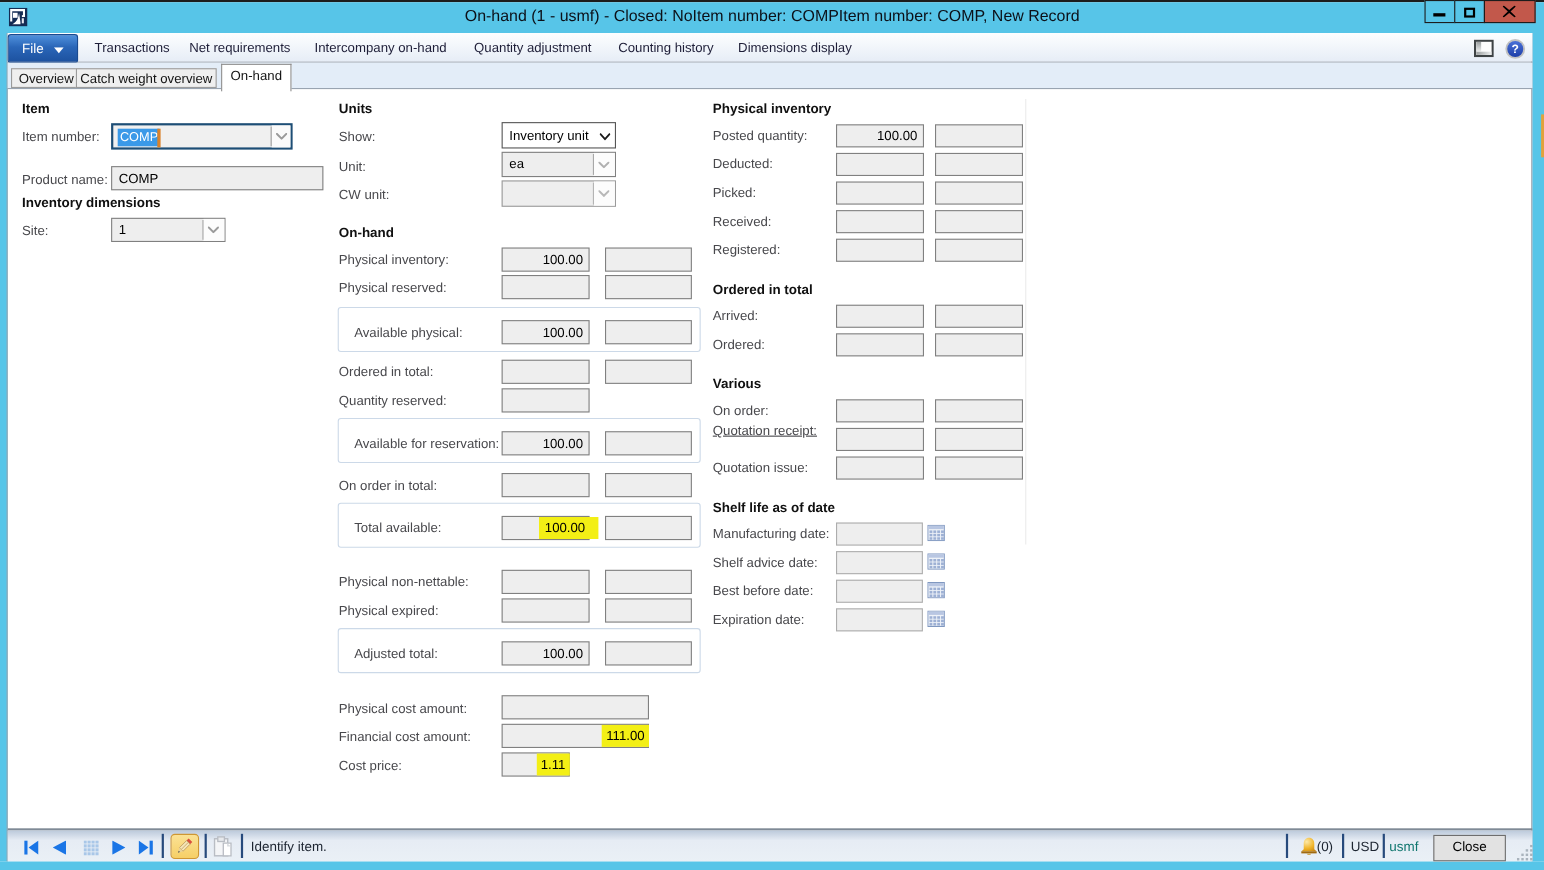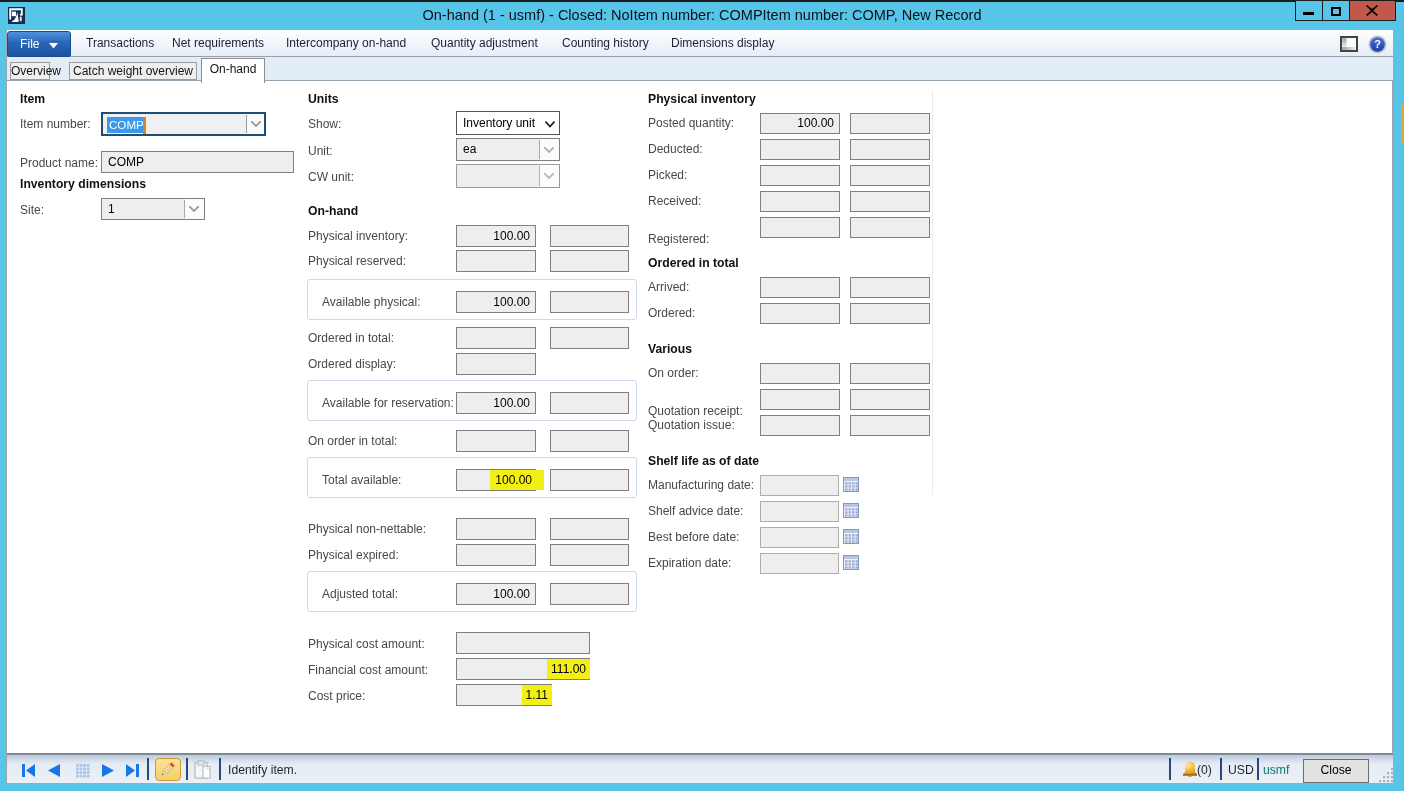--- a/index.html
+++ b/index.html
@@ -78,21 +78,21 @@
 <text x="9.5" y="13.4" font-size="11" font-weight="bold" fill="#fff" text-anchor="middle" font-family="Liberation Sans">?</text>
 <defs>
       <linearGradient id="hg" x1="0" y1="0" x2="0" y2="1">
         <stop offset="0" stop-color="#4a71d8"></stop>
         <stop offset="1" stop-color="#1e3fa8"></stop>
       </linearGradient>
     </defs>
   </svg>
 <div class="abs" style="left:7px;top:57px;width:1386px;height:23px;background:#e3edf8"></div>
 <div class="abs" style="left:7px;top:80px;width:1386px;height:1px;background:#99a4b1"></div>
-<div class="tab" style="left:10px;top:62px;width:40px;height:18px;line-height:16px">Overview</div>
+<div class="tab" style="left:10px;top:62px;width:64px;height:18px;line-height:16px">Overview</div>
 <div class="tab" style="left:69px;top:62px;width:128px;height:18px;line-height:16px">Catch weight overview</div>
 <div class="tab" style="left:201px;top:58px;width:64px;height:25px;line-height:21px;background:#fff;border-bottom:none;border-color:#8e8e8e">On-hand</div>
 <div class="abs" style="left:932px;top:90px;width:1px;height:405px;background:#ebebeb"></div>
 <div class="hdr" style="left:20px;top:92px">Item</div>
 <div class="lbl" style="left:20px;top:117px;">Item number:</div>
 <div class="abs" style="left:101px;top:112px;width:165px;height:24px;border:2px solid #1d4e76;background:#f0f0f0">
 <span class="abs" style="left:4px;top:3px;background:#3a99e8;color:#fff;font-size:11.6px;padding:1px 1px 2px 2px">COMP</span>
 <div class="abs" style="left:40px;top:3px;width:3px;height:17px;background:#d9822b"></div>
 <div class="abs" style="left:144px;top:0;width:17px;height:20px;background:#fafafa"></div>
 <div class="abs" style="left:143px;top:1px;width:1px;height:18px;background:#999"></div>
@@ -143,21 +143,21 @@
 <div class="fld" style="left:550px;top:225px;width:79px;height:22px;border-color:#808080;background:#eeeeee;line-height:20px"></div>
 <div class="lbl" style="left:308px;top:254px;">Physical reserved:</div>
 <div class="fld" style="left:456px;top:250px;width:80px;height:22px;border-color:#808080;background:#eeeeee;line-height:20px"></div>
 <div class="fld" style="left:550px;top:250px;width:79px;height:22px;border-color:#808080;background:#eeeeee;line-height:20px"></div>
 <div class="lbl" style="left:322px;top:295px;">Available physical:</div>
 <div class="fld" style="left:456px;top:291px;width:80px;height:22px;border-color:#808080;background:#eeeeee;line-height:20px">100.00</div>
 <div class="fld" style="left:550px;top:291px;width:79px;height:22px;border-color:#808080;background:#eeeeee;line-height:20px"></div>
 <div class="lbl" style="left:308px;top:331px;">Ordered in total:</div>
 <div class="fld" style="left:456px;top:327px;width:80px;height:22px;border-color:#808080;background:#eeeeee;line-height:20px"></div>
 <div class="fld" style="left:550px;top:327px;width:79px;height:22px;border-color:#808080;background:#eeeeee;line-height:20px"></div>
-<div class="lbl" style="left:308px;top:357px;">Ordered display:</div>
+<div class="lbl" style="left:308px;top:357px;">Quantity reserved:</div>
 <div class="fld" style="left:456px;top:353px;width:80px;height:22px;border-color:#808080;background:#eeeeee;line-height:20px"></div>
 <div class="lbl" style="left:322px;top:396px;">Available for reservation:</div>
 <div class="fld" style="left:456px;top:392px;width:80px;height:22px;border-color:#808080;background:#eeeeee;line-height:20px">100.00</div>
 <div class="fld" style="left:550px;top:392px;width:79px;height:22px;border-color:#808080;background:#eeeeee;line-height:20px"></div>
 <div class="lbl" style="left:308px;top:434px;">On order in total:</div>
 <div class="fld" style="left:456px;top:430px;width:80px;height:22px;border-color:#808080;background:#eeeeee;line-height:20px"></div>
 <div class="fld" style="left:550px;top:430px;width:79px;height:22px;border-color:#808080;background:#eeeeee;line-height:20px"></div>
 <div class="lbl" style="left:322px;top:473px;">Total available:</div>
 <div class="fld" style="left:456px;top:469px;width:80px;height:22px;border-color:#808080;background:#eeeeee;line-height:20px"><span class="hl2">100.00</span></div>
 <div class="fld" style="left:550px;top:469px;width:79px;height:22px;border-color:#808080;background:#eeeeee;line-height:20px"></div>
@@ -172,49 +172,49 @@
 <div class="fld" style="left:550px;top:583px;width:79px;height:22px;border-color:#808080;background:#eeeeee;line-height:20px"></div>
 <div class="grp" style="left:307px;top:279px;width:330px;height:41px"></div>
 <div class="grp" style="left:307px;top:380px;width:330px;height:41px"></div>
 <div class="grp" style="left:307px;top:457px;width:330px;height:41px"></div>
 <div class="grp" style="left:307px;top:571px;width:330px;height:41px"></div>
 <div class="lbl" style="left:308px;top:637px;text-align:right;">Physical cost amount:</div>
 <div class="fld" style="left:456px;top:632px;width:134px;height:22px;border-color:#808080;background:#eeeeee;line-height:20px"></div>
 <div class="lbl" style="left:308px;top:663px;">Financial cost amount:</div>
 <div class="fld" style="left:456px;top:658px;width:134px;height:22px;border-color:#808080;background:#eeeeee;line-height:20px"><span class="hl">111.00</span></div>
 <div class="lbl" style="left:308px;top:689px;">Cost price:</div>
-<div class="fld" style="left:456px;top:684px;width:96px;height:22px;border-color:#808080;background:#eeeeee;line-height:20px"><span class="hl">1.11</span></div>
+<div class="fld" style="left:456px;top:684px;width:62px;height:22px;border-color:#808080;background:#eeeeee;line-height:20px"><span class="hl">1.11</span></div>
 <div class="hdr" style="left:648px;top:92px">Physical inventory</div>
 <div class="lbl" style="left:648px;top:116px;">Posted quantity:</div>
 <div class="fld" style="left:760px;top:113px;width:80px;height:21px;border-color:#808080;background:#eeeeee;line-height:19px">100.00</div>
 <div class="fld" style="left:850px;top:113px;width:80px;height:21px;border-color:#808080;background:#eeeeee;line-height:19px"></div>
 <div class="lbl" style="left:648px;top:142px;">Deducted:</div>
 <div class="fld" style="left:760px;top:139px;width:80px;height:21px;border-color:#808080;background:#eeeeee;line-height:19px"></div>
 <div class="fld" style="left:850px;top:139px;width:80px;height:21px;border-color:#808080;background:#eeeeee;line-height:19px"></div>
 <div class="lbl" style="left:648px;top:168px;">Picked:</div>
 <div class="fld" style="left:760px;top:165px;width:80px;height:21px;border-color:#808080;background:#eeeeee;line-height:19px"></div>
 <div class="fld" style="left:850px;top:165px;width:80px;height:21px;border-color:#808080;background:#eeeeee;line-height:19px"></div>
 <div class="lbl" style="left:648px;top:194px;">Received:</div>
 <div class="fld" style="left:760px;top:191px;width:80px;height:21px;border-color:#808080;background:#eeeeee;line-height:19px"></div>
 <div class="fld" style="left:850px;top:191px;width:80px;height:21px;border-color:#808080;background:#eeeeee;line-height:19px"></div>
-<div class="lbl" style="left:648px;top:232px;text-align:center;">Registered:</div>
+<div class="lbl" style="left:648px;top:220px;text-align:center;">Registered:</div>
 <div class="fld" style="left:760px;top:217px;width:80px;height:21px;border-color:#808080;background:#eeeeee;line-height:19px"></div>
 <div class="fld" style="left:850px;top:217px;width:80px;height:21px;border-color:#808080;background:#eeeeee;line-height:19px"></div>
 <div class="hdr" style="left:648px;top:256px">Ordered in total</div>
 <div class="lbl" style="left:648px;top:280px;">Arrived:</div>
 <div class="fld" style="left:760px;top:277px;width:80px;height:21px;border-color:#808080;background:#eeeeee;line-height:19px"></div>
 <div class="fld" style="left:850px;top:277px;width:80px;height:21px;border-color:#808080;background:#eeeeee;line-height:19px"></div>
 <div class="lbl" style="left:648px;top:306px;">Ordered:</div>
 <div class="fld" style="left:760px;top:303px;width:80px;height:21px;border-color:#808080;background:#eeeeee;line-height:19px"></div>
 <div class="fld" style="left:850px;top:303px;width:80px;height:21px;border-color:#808080;background:#eeeeee;line-height:19px"></div>
 <div class="hdr" style="left:648px;top:342px">Various</div>
 <div class="lbl" style="left:648px;top:366px;">On order:</div>
 <div class="fld" style="left:760px;top:363px;width:80px;height:21px;border-color:#808080;background:#eeeeee;line-height:19px"></div>
 <div class="fld" style="left:850px;top:363px;width:80px;height:21px;border-color:#808080;background:#eeeeee;line-height:19px"></div>
-<div class="lbl" style="left:648px;top:404px;">Quotation receipt:</div>
+<div class="lbl" style="left:648px;top:384px;text-decoration:underline;">Quotation receipt:</div>
 <div class="fld" style="left:760px;top:389px;width:80px;height:21px;border-color:#808080;background:#eeeeee;line-height:19px"></div>
 <div class="fld" style="left:850px;top:389px;width:80px;height:21px;border-color:#808080;background:#eeeeee;line-height:19px"></div>
 <div class="lbl" style="left:648px;top:418px;">Quotation issue:</div>
 <div class="fld" style="left:760px;top:415px;width:80px;height:21px;border-color:#808080;background:#eeeeee;line-height:19px"></div>
 <div class="fld" style="left:850px;top:415px;width:80px;height:21px;border-color:#808080;background:#eeeeee;line-height:19px"></div>
 <div class="hdr" style="left:648px;top:454px">Shelf life as of date</div>
 <div class="lbl" style="left:648px;top:478px;">Manufacturing date:</div>
 <div class="fld" style="left:760px;top:475px;width:79px;height:21px;border-color:#adadad;background:#eeeeee;line-height:19px"></div>
 <svg class="abs" style="left:843px;top:477px" width="16" height="15" viewBox="0 0 16 15">
 <rect x="0.5" y="0.5" width="15" height="14" fill="#eef2f8" stroke="#8098c0" stroke-width="1"></rect>

